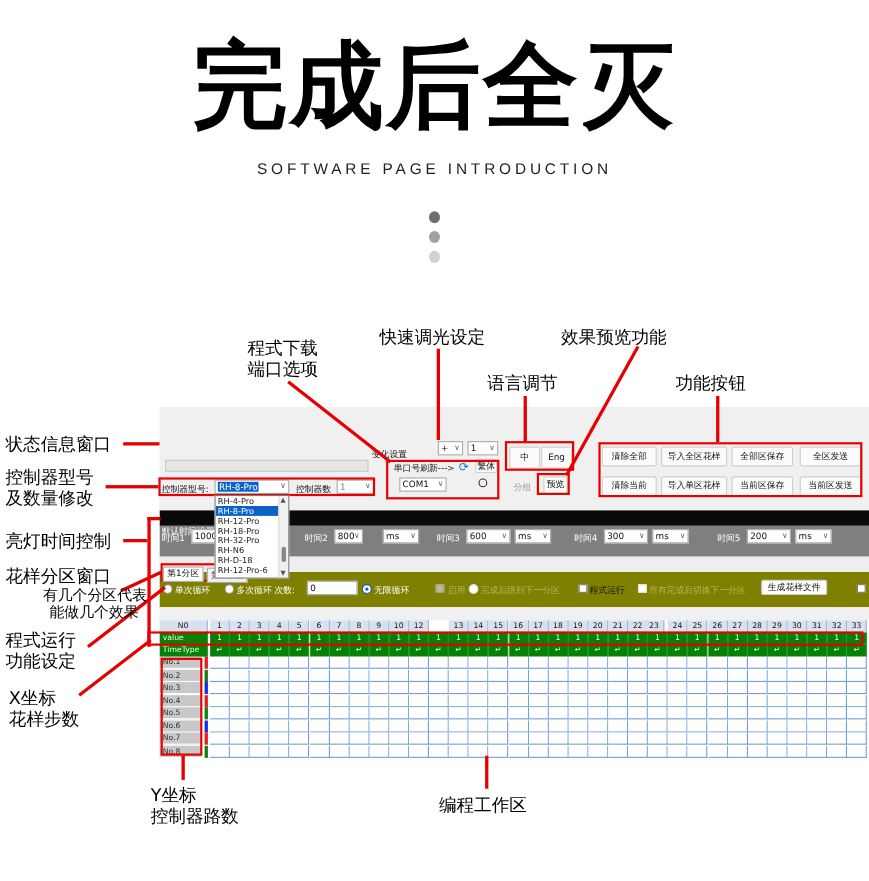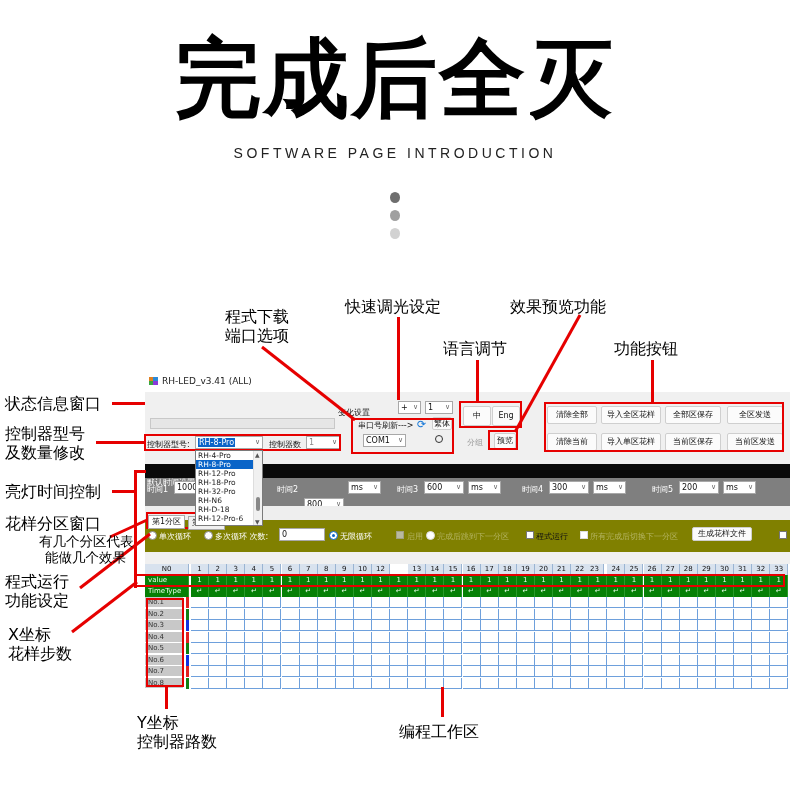--- a/index.html
+++ b/index.html
@@ -72,29 +72,20 @@
 </head>
 <body>
 
 <div class="hero-title">完成后全灭</div>
 <div class="hero-sub">SOFTWARE PAGE INTRODUCTION</div>
 <div class="dot" id="dot0" style="top: 192px; background: rgb(110, 110, 110);"></div>
 <div class="dot" id="dot1" style="top: 210px; background: rgb(160, 160, 160);"></div>
 <div class="dot" id="dot2" style="top: 228px; background: rgb(210, 210, 210);"></div>
 
 <div class="app">
-  <div class="titlebar">
-    <svg class="app-icon" viewBox="0 0 9 8">
-      <rect x="0" y="0" width="4" height="4" fill="#e08020"></rect>
-      <rect x="4" y="0" width="5" height="4" fill="#2a8ad8"></rect>
-      <rect x="0" y="4" width="4" height="4" fill="#3aa840"></rect>
-      <rect x="4" y="4" width="5" height="4" fill="#8a3ad8"></rect>
-    </svg>
-    <span class="app-title">RH-LED_v3.41  (ALL)</span>
-  </div>
 
   <div class="status-bar"></div>
 
   <span class="lbl" style="left:193px;top:37px">变化设置</span>
   <div class="combo" style="left:253px;top:31px;width:23px">
     <span>+</span><span class="arrow">∨</span>
   </div>
   <div class="combo" style="left:280px;top:31px;width:28px">
     <span>1</span><span class="arrow">∨</span>
   </div>
@@ -132,21 +123,21 @@
     <span>1</span><span class="arrow">∨</span>
   </div>
 
   <div class="dark-band"></div>
   <div class="gray-band">
     <span class="lbl" style="left:2px;top:-1px;color:#fff">默认时间设置</span>
     <div id="time-row">
         <span class="lbl" style="left:2px;top:6px;color:#fff">时间1</span>
         <div class="combo" style="left:29px;top:3px;width:30px"><span>1000</span></div>
         <span class="lbl" style="left:132px;top:6px;color:#fff">时间2</span>
-        <div class="combo" style="left:159px;top:20px;width:40px"><span>800</span><span class="arrow">∨</span></div>
+        <div class="combo" style="left:159px;top:3px;width:26px"><span>800</span><span class="arrow">∨</span></div>
         <div class="combo" style="left:203px;top:3px;width:33px"><span>ms</span><span class="arrow">∨</span></div>
         <span class="lbl" style="left:252px;top:6px;color:#fff">时间3</span>
         <div class="combo" style="left:279px;top:3px;width:40px"><span>600</span><span class="arrow">∨</span></div>
         <div class="combo" style="left:323px;top:3px;width:33px"><span>ms</span><span class="arrow">∨</span></div>
         <span class="lbl" style="left:377px;top:6px;color:#fff">时间4</span>
         <div class="combo" style="left:404px;top:3px;width:40px"><span>300</span><span class="arrow">∨</span></div>
         <div class="combo" style="left:448px;top:3px;width:33px"><span>ms</span><span class="arrow">∨</span></div>
         <span class="lbl" style="left:507px;top:6px;color:#fff">时间5</span>
         <div class="combo" style="left:534px;top:3px;width:40px"><span>200</span><span class="arrow">∨</span></div>
         <div class="combo" style="left:578px;top:3px;width:33px"><span>ms</span><span class="arrow">∨</span></div>

